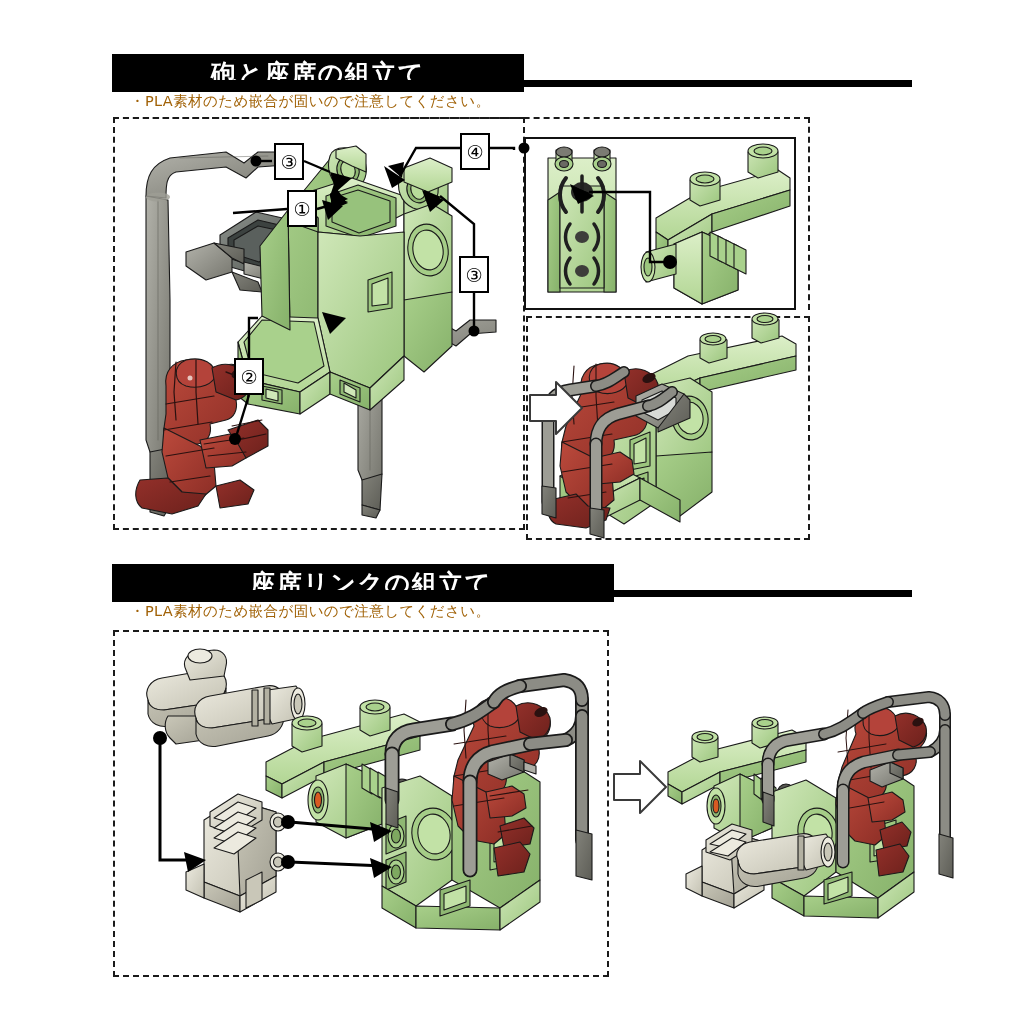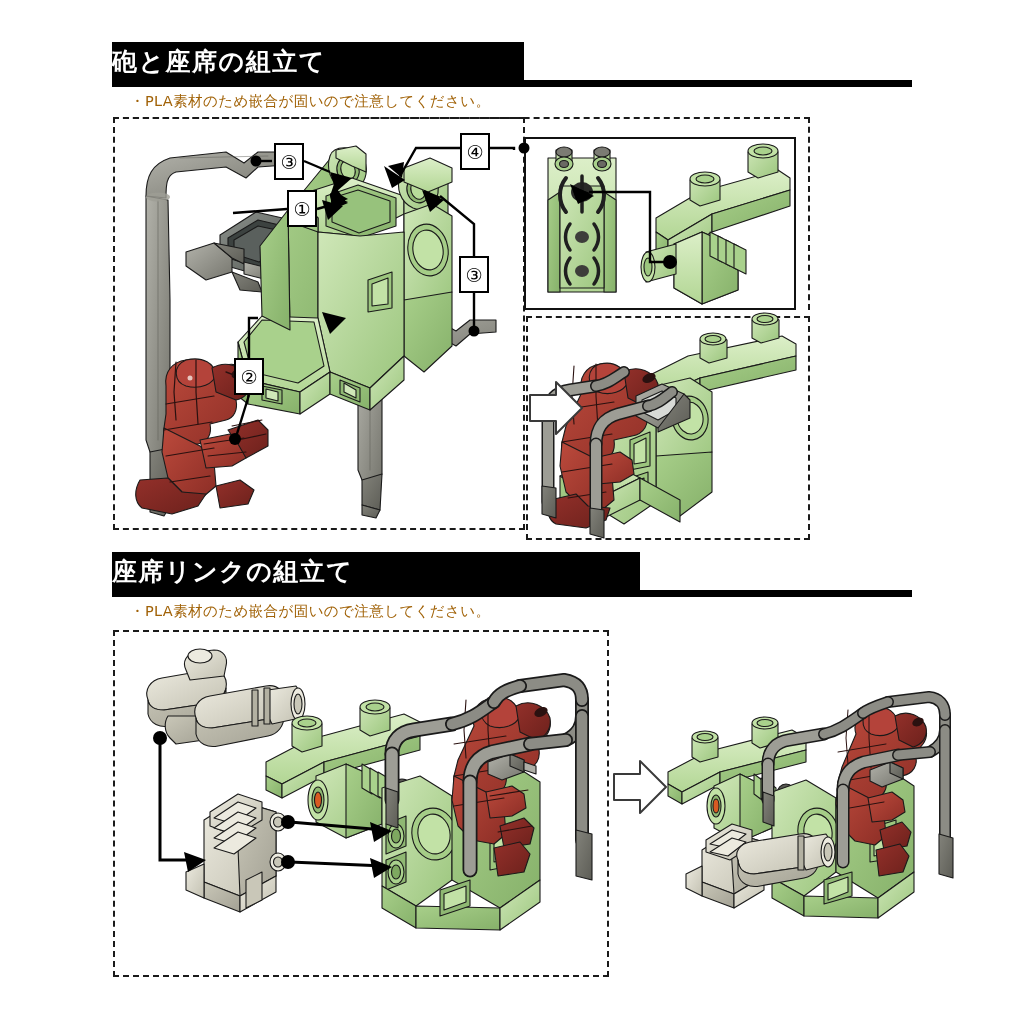--- a/index.html
+++ b/index.html
@@ -8,23 +8,23 @@
     background:#ffffff;
     font-family:"Liberation Sans","DejaVu Sans",sans-serif;
     overflow:hidden;
     position:relative;
   }
   .page{position:absolute;inset:0;}
 
   
   .sec-head{position:absolute;left:112px;}
   .sec-head .bar{
-    position:absolute;left:0;top:0;
+    position:absolute;left:0;top:12px;
     height:38px;background:#000000;
-    display:flex;align-items:center;
+    display:flex;align-items:center;justify-content:center;
   }
   .sec-head .bar span{
     color:#ffffff;
     font-size:25px;
     font-weight:bold;
     letter-spacing:1.5px;
     font-family:"DejaVu Sans","Liberation Sans",sans-serif;
     white-space:nowrap;
   }
   .sec-head .rule{
@@ -418,21 +418,21 @@
     <span>④</span>
   </div>
   <div class="callout" style="left:459px;top:256px;width:30px;height:37px;">
     <span>③</span>
   </div>
   <div class="callout" style="left:234px;top:358px;width:30px;height:37px;">
     <span>②</span>
   </div>
 
   <div class="sec-head" style="top:552px;">
-    <div class="bar" style="width:528px;">
+    <div class="bar" style="width:486px;padding-left:16px;">
       <span>座席リンクの組立て</span>
     </div>
     <div class="rule" style="width:800px;"></div>
   </div>
   <div class="sec-note" style="left:130px;top:602px;">・PLA素材のため嵌合が固いので注意してください。</div>
 
   <div class="dashed" style="left:113px;top:630px;width:496px;height:347px;"></div>
 
   <svg class="art" width="1024" height="1024" viewBox="0 0 1024 1024">
     <g stroke="#1a1a1a" stroke-width="1.1" stroke-linejoin="round" stroke-linecap="round">

